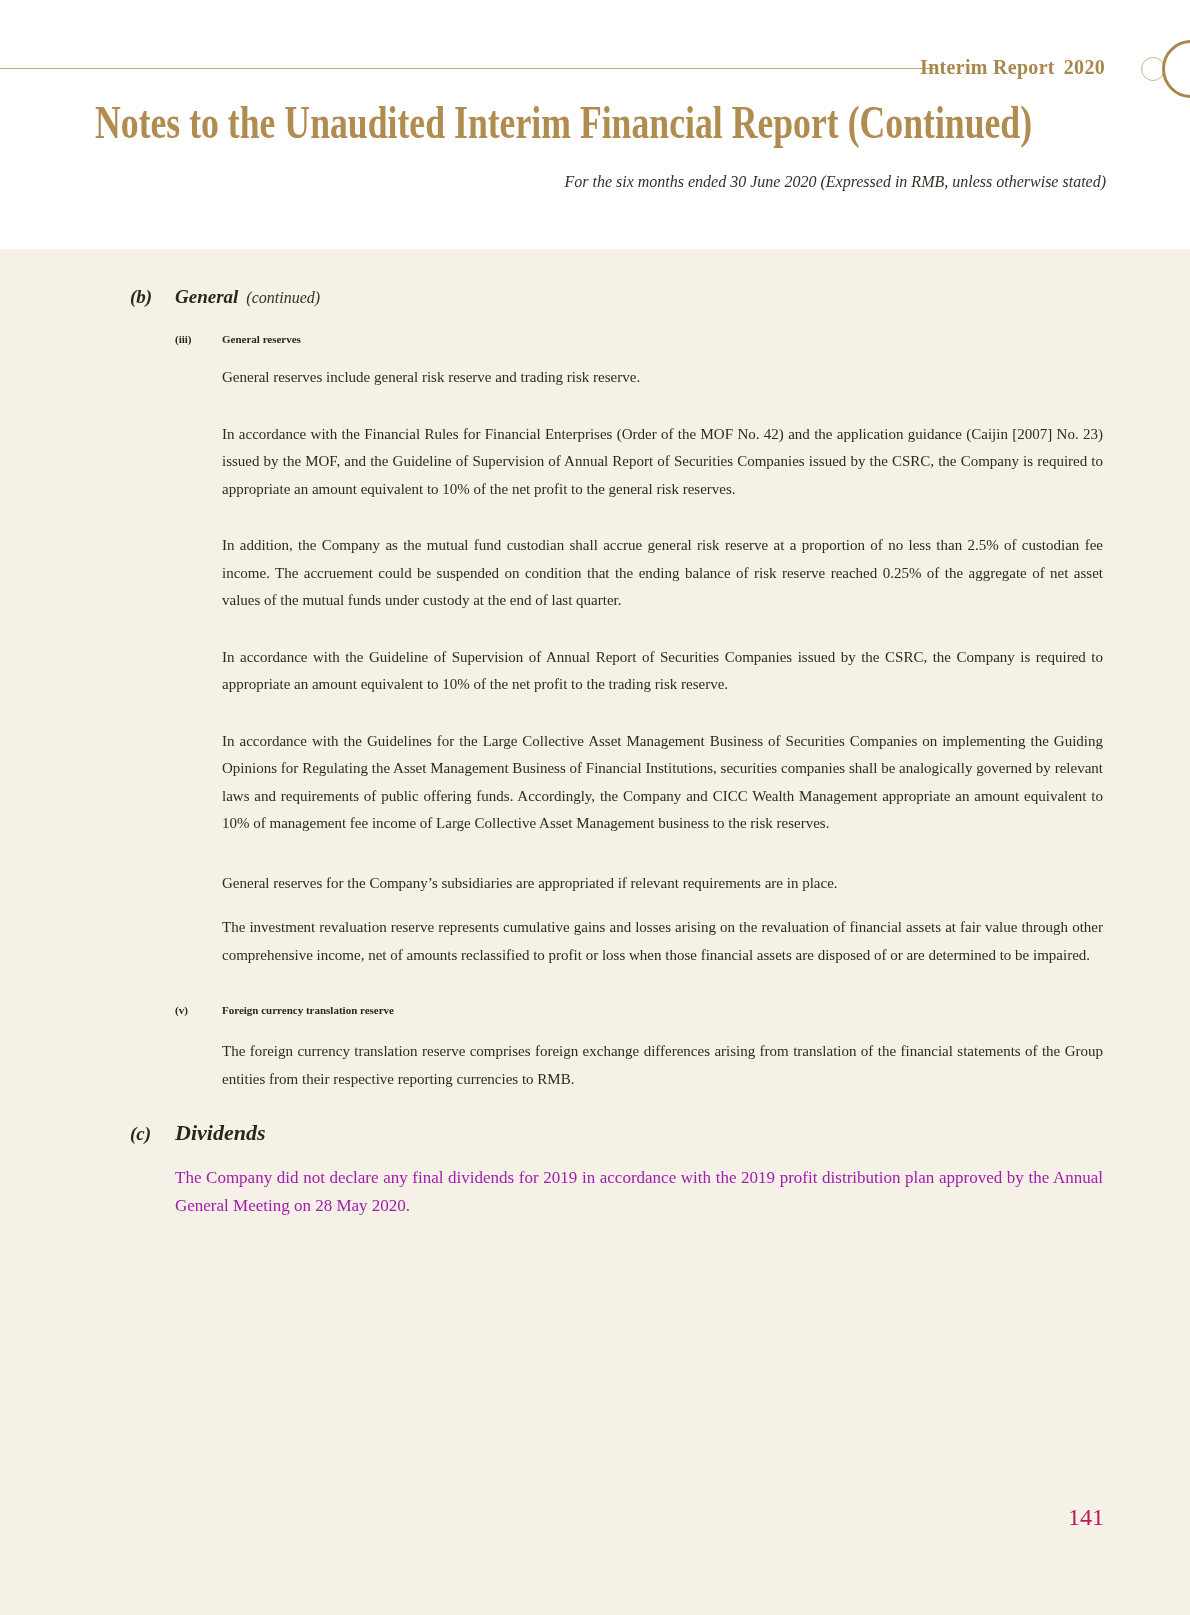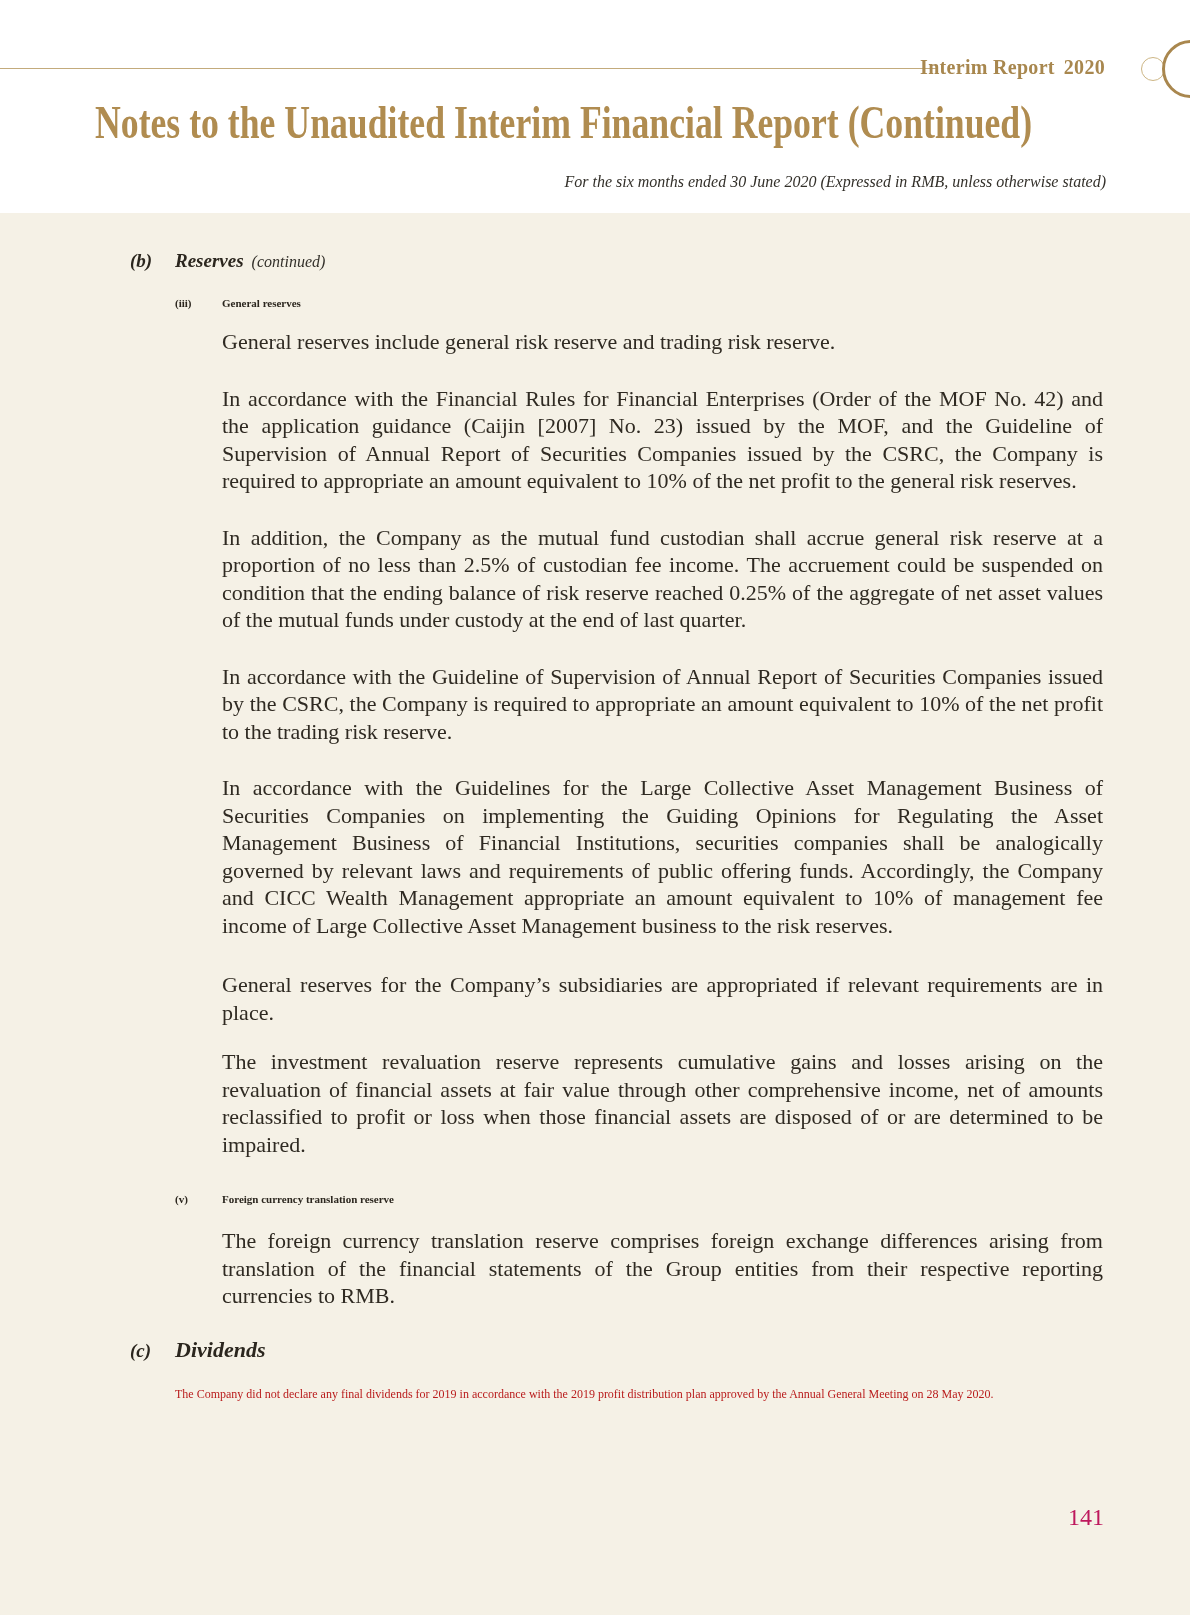--- a/index.html
+++ b/index.html
@@ -7,21 +7,21 @@
     width:1190px;height:1615px;
     background:#f5f1e6;
     font-family:"Liberation Serif", serif;
     color:#2f2a22;
     position:relative;
     overflow:hidden;
   }
   
   .page-header{
     position:relative;
-    height:213px;
+    height:249px;
     background:#ffffff;
   }
   .header-rule{
     position:absolute;left:0;top:68px;
     width:936px;height:1px;
     background:#c3ab7c;
   }
   .report-label-wrap{
     position:absolute;top:56px;right:85px;
     font-size:20px;font-weight:bold;color:#a8874e;
@@ -69,27 +69,27 @@
   .num-row{
     padding-left:175px;display:flex;align-items:baseline;
     font-size:11px;line-height:24px;font-weight:bold;color:#2b261e;
   }
   .num-label{width:47px;flex:0 0 auto;}
   .iii-row{margin-top:17px;}
   .iv-row{margin-top:27px;}
   .v-row{margin-top:29px;}
   .para-l3{
     margin-left:222px;width:881px;
-    font-size:22px;line-height:27.5px;
+    font-size:15px;line-height:27.5px;
     text-align:justify;color:#2f2a22;
   }
   .para-l2{
     margin-left:175px;width:928px;
-    font-size:12px;line-height:27.5px;
-    text-align:justify;color:#b91c1c;
+    font-size:17px;line-height:27.5px;
+    text-align:justify;color:#a21caf;
   }
   .mt-first{margin-top:13px;}
   .mt-para{margin-top:29px;}
   .mt-para6{margin-top:32px;}
   .mt-sub{margin-top:17px;}
   .mt-sub2{margin-top:16px;}
   .c-row{
     padding-left:130px;display:flex;align-items:baseline;
     margin-top:26px;font-size:22px;line-height:28px;color:#2b261e;
   }
@@ -112,21 +112,21 @@
   <span class="logo-large-circle"></span>
   <h1 class="doc-title">Notes to the Unaudited Interim Financial Report (Continued)</h1>
   <div class="doc-subtitle">For the six months ended 30 June 2020 (Expressed in RMB, unless otherwise stated)</div>
 </header>
 
 <main class="content">
 
 
   <div class="b-row">
     <span class="b-label">(b)</span>
-    <span><span class="b-title">Reserves</span><span class="b-continued">(continued)</span></span>
+    <span><span class="b-title">General</span><span class="b-continued">(continued)</span></span>
   </div>
 
   <div class="num-row iii-row">
     <span class="num-label">(iii)</span>
     <span>General reserves</span>
   </div>
 
   <p class="para-l3 mt-first">General reserves include general risk reserve and trading risk reserve.</p>
   <p class="para-l3 mt-para">In accordance with the Financial Rules for Financial Enterprises (Order of the MOF No. 42) and the application guidance (Caijin [2007] No. 23) issued by the MOF, and the Guideline of Supervision of Annual Report of Securities Companies issued by the CSRC, the Company is required to appropriate an amount equivalent to 10% of the net profit to the general risk reserves.</p>
   <p class="para-l3 mt-para">In addition, the Company as the mutual fund custodian shall accrue general risk reserve at a proportion of no less than 2.5% of custodian fee income. The accruement could be suspended on condition that the ending balance of risk reserve reached 0.25% of the aggregate of net asset values of the mutual funds under custody at the end of last quarter.</p>

